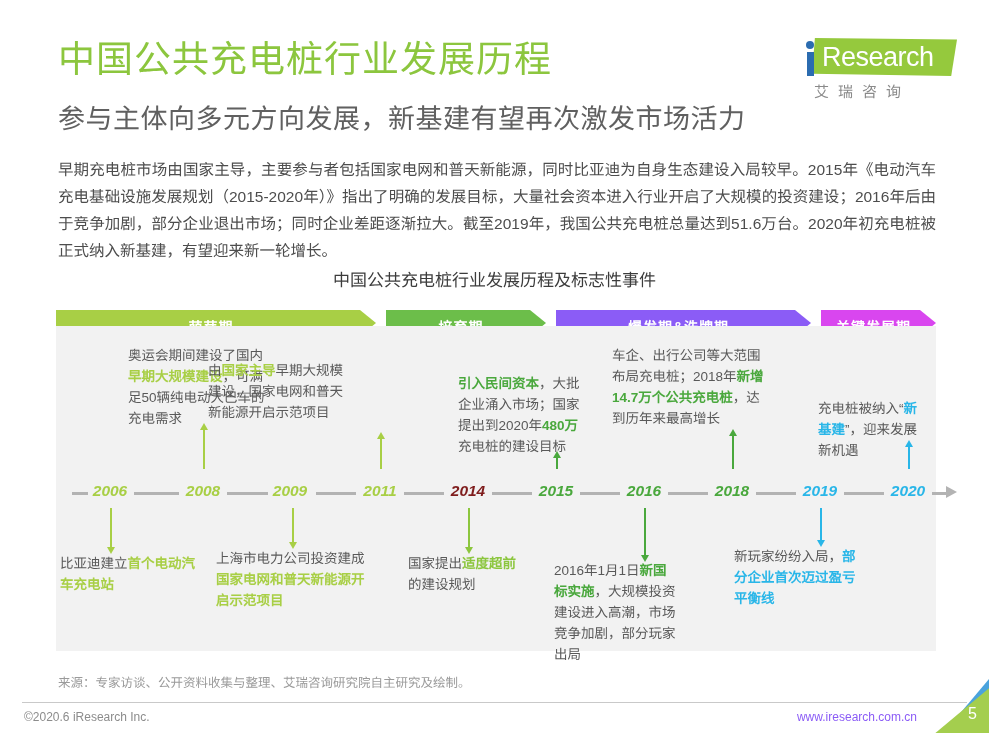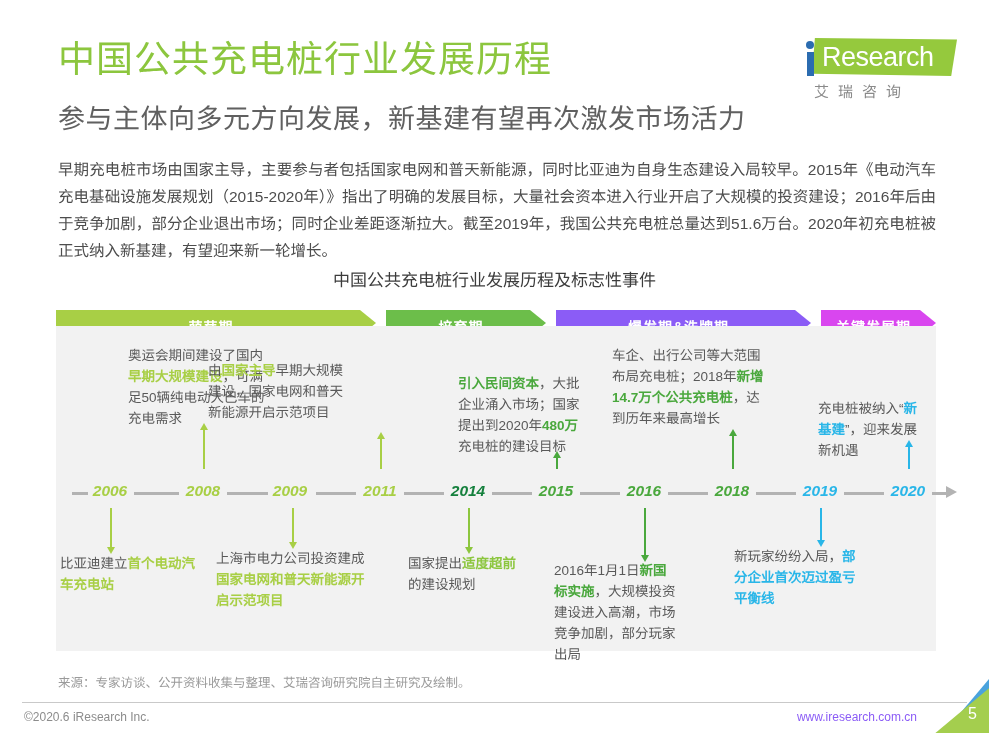--- a/index.html
+++ b/index.html
@@ -371,21 +371,21 @@
         <div class="stem" style="background: rgb(41, 182, 232);"></div>
         <div class="head"></div>
       </div>
     </div>
 
   <div class="axis">
       <div class="axis-year" style="left: 40px; color: rgb(168, 207, 69);">2006</div>
       <div class="axis-year" style="left: 133px; color: rgb(168, 207, 69);">2008</div>
       <div class="axis-year" style="left: 220px; color: rgb(168, 207, 69);">2009</div>
       <div class="axis-year" style="left: 310px; color: rgb(168, 207, 69);">2011</div>
-      <div class="axis-year" style="left: 398px; color: #15803d;">2014</div>
+      <div class="axis-year" style="left: 398px; color: #7f1d1d;">2014</div>
       <div class="axis-year" style="left: 486px; color: rgb(74, 168, 61);">2015</div>
       <div class="axis-year" style="left: 574px; color: rgb(74, 168, 61);">2016</div>
       <div class="axis-year" style="left: 662px; color: rgb(74, 168, 61);">2018</div>
       <div class="axis-year" style="left: 750px; color: rgb(41, 182, 232);">2019</div>
       <div class="axis-year" style="left: 838px; color: rgb(41, 182, 232);">2020</div>
       <div class="axis-dash" style="left: 2px; width: 16px;"></div>
       <div class="axis-dash" style="left: 64px; width: 45px;"></div>
       <div class="axis-dash" style="left: 157px; width: 41px;"></div>
       <div class="axis-dash" style="left: 246px; width: 40px;"></div>
       <div class="axis-dash" style="left: 334px; width: 40px;"></div>

